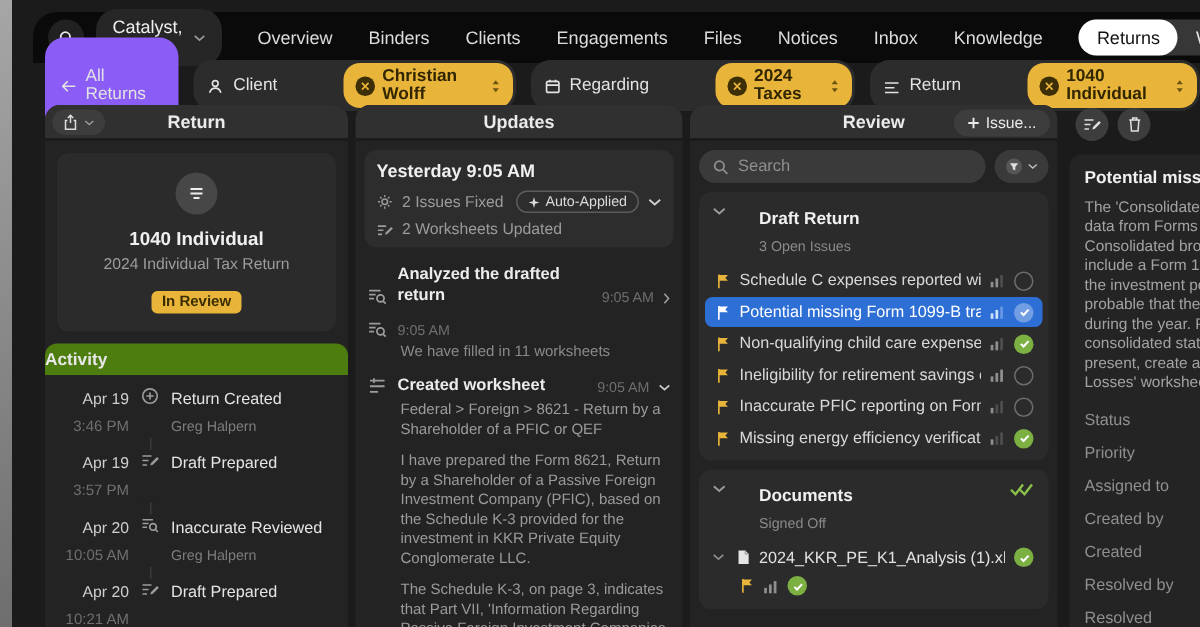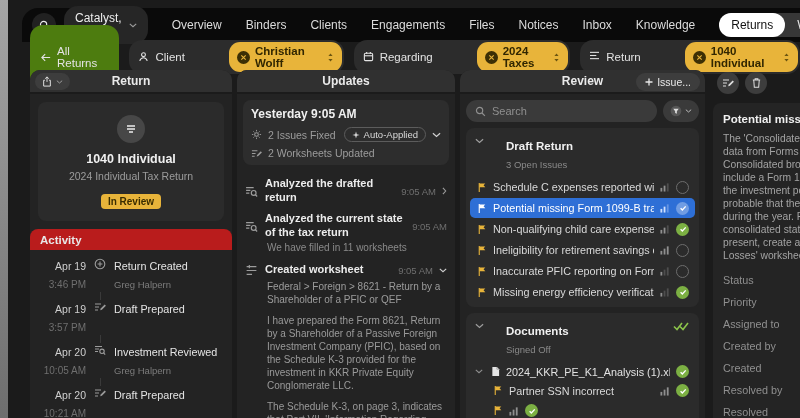--- a/index.html
+++ b/index.html
@@ -21,24 +21,24 @@
   .nav-items { display:flex; align-items:center; gap:24px; margin-left:16px;
     font-size:12px; color:#dcdcdc; white-space:nowrap; }
   .nav-link { cursor:default; }
   .seg { display:flex; align-items:center; background:#373737; border-radius:14px; }
   .seg .active { background:#ffffff; color:#121212; border-radius:14px; padding:5px 12px; }
   .seg .plain { padding:5px 12px; color:#e6e6e6; }
 
   
   .filterbar { position:absolute; left:22px; top:46px; height:22px; display:flex;
     align-items:center; gap:10px; font-size:11.5px; }
-  .back-pill { display:flex; align-items:center; gap:6px; background:#4d7c0f;
+  .back-pill { display:flex; align-items:center; gap:6px; background:#8b5cf6;
     color:#e3e3e3; border-radius:13px; padding:20px 11px; }
   .fchip { display:flex; align-items:center; background:#2c2c2c; border-radius:13px; padding:2px; }
-  .fchip .flabel { display:flex; align-items:flex-start; gap:6px; color:#e3e3e3; padding:2px 8px 2px 7px; }
+  .fchip .flabel { display:flex; align-items:flex-end; gap:6px; color:#e3e3e3; padding:2px 8px 2px 7px; }
   .ypill { display:flex; align-items:center; gap:5px; background:#e8b43a; color:#312600;
     border-radius:11px; padding:3px 8px; font-weight:bold;margin-left:36px; }
   .ypill .xc { width:13px; height:13px; border-radius:50%; background:#3c2f05;
     display:flex; align-items:center; justify-content:center; color:#e8b43a; flex:none; }
 
   
   .col { position:absolute; top:70px; height:360px; background:#232323; border-radius:10px; overflow:hidden; }
   .col-header { height:24px; background:#303030; display:flex; align-items:center;
     justify-content:center; font-size:12px; font-weight:bold; color:#eaeaea; position:relative;
     border-bottom:2px solid #1b1b1b; }
@@ -51,22 +51,22 @@
   .export-btn { position:absolute; left:5px; top:3px; display:flex; align-items:center; gap:4px;
     background:#3d3d3d; border-radius:11px; padding:3px 7px; color:#dedede; }
   .info-card { margin:8px; background:#2b2b2b; border-radius:8px; padding:13px 8px 12px;
     text-align:center; }
   .info-icon { width:28px; height:28px; border-radius:50%; background:#474747; color:#eee;
     display:flex; align-items:center; justify-content:center; margin:0 auto 9px; }
   .info-title { font-size:12.5px; font-weight:bold; color:#f0f0f0; margin-bottom:4px; }
   .info-sub { font-size:10.5px; color:#9c9c9c; margin-bottom:9px; }
   .badge-yellow { display:inline-block; background:#e8b43a; color:#3a2d00; font-size:10px;
     font-weight:bold; border-radius:4px; padding:2px 7px; }
-  .activity-head { height:21px; background:#b91c1c; display:flex; align-items:center;
-    padding-left:10px; font-size:11.5px; font-weight:bold; color:#e8e8e8; border-radius:8px 8px 0 0;
+  .activity-head { height:21px; background:#4d7c0f; display:flex; align-items:center;
+    font-size:11.5px; font-weight:bold; color:#e8e8e8; border-radius:8px 8px 0 0;
     margin:2px 0 4px; }
   .act-rows { position:relative; padding:2px 6px 0 8px; }
   .act-rows::before { content:""; position:absolute; left:70px; top:14px; bottom:0;
     width:1px; background:#3a3a3a; }
   .act-row { display:flex; margin-bottom:7px; position:relative; }
   .act-when { width:48px; text-align:right; flex:none; }
   .act-date { font-size:10.5px; color:#cfcfcf; line-height:12px; }
   .act-time { font-size:10px; color:#6f6f6f; line-height:11px; }
   .act-ic { width:28px; flex:none; display:flex; justify-content:center; color:#9c9c9c;
     padding-top:1px; z-index:1; }
@@ -75,21 +75,21 @@
   .act-title { font-size:10.8px; color:#e4e4e4; line-height:12.5px;text-align:right; }
   .act-person { font-size:9.5px; color:#7d7d7d; line-height:12px; }
 
   
   .upd-group { margin:6px; background:#2d2d2d; border-radius:8px; padding:7px 8px 6px; }
   .upd-heading { font-size:12px; font-weight:bold; color:#f0f0f0; margin-bottom:6px; }
   .upd-line { display:flex; align-items:center; gap:6px; font-size:10.5px; color:#9c9c9c;
     margin-bottom:5px; }
   .auto-badge { margin-left:auto; display:flex; align-items:center; gap:4px;
     border:1px solid #5c5c5c; border-radius:10px; padding:1px 7px; font-size:9.5px; color:#dadada; }
-  .upd-item { display:flex; align-items:center; gap:7px; padding:6px 8px 2px; }
+  .upd-item { display:flex; align-items:flex-end; gap:7px; padding:6px 8px 2px; }
   .upd-ic { flex:none; color:#9c9c9c; padding-top:1px; }
   .upd-tt { font-size:11px; font-weight:bold; color:#ececec; line-height:13.5px; flex:1; }
   .upd-time { font-size:9.5px; color:#6f6f6f; flex:none; padding-top:1px; display:flex; gap:6px; align-items:center;}
   .upd-note { font-size:10px; color:#8a8a8a; padding:1px 8px 4px 30px; }
   .upd-path { font-size:10px; color:#9c9c9c; line-height:12.5px; padding:2px 8px 0 30px; }
   .upd-para { font-size:10px; color:#9a9a9a; line-height:13px; padding:8px 10px 0 30px; }
 
   
   .issue-btn { position:absolute; right:5px; top:3px; display:flex; align-items:center; gap:4px;
     background:#3d3d3d; border-radius:11px; padding:3px 9px; font-size:10.5px; font-weight:normal;
@@ -336,21 +336,21 @@
         <span class="act-when"><span class="act-date">Apr 20</span><br><span class="act-time">10:05 AM</span></span>
         <span class="act-ic">
             <span>
               <svg width="12" height="12" viewBox="0 0 12 12">
                 <path d="M1 2.5h7M1 5h4M1 7.5h3" stroke="currentColor" stroke-width="1.1" fill="none"></path>
                 <circle cx="8" cy="7.3" r="2.2" fill="none" stroke="currentColor" stroke-width="1.1"></circle>
                 <line x1="9.6" y1="9" x2="11.2" y2="10.6" stroke="currentColor" stroke-width="1.1"></line>
               </svg>
             </span>
           </span>
-        <span class="act-body"><span class="act-title">Investment Reviewed</span><br><span class="act-person">Greg Halpern</span></span>
+        <span class="act-body"><span class="act-title">Inaccurate Reviewed</span><br><span class="act-person">Greg Halpern</span></span>
       </div>
       <div class="act-row">
         <span class="act-when"><span class="act-date">Apr 20</span><br><span class="act-time">10:21 AM</span></span>
         <span class="act-ic">
             <span>
               <svg width="12" height="12" viewBox="0 0 12 12">
                 <path d="M1 3h6M1 6h4M1 9h3" stroke="currentColor" stroke-width="1.1" fill="none"></path>
                 <path d="M6.2 9.3l.5-1.7 4-4 1.2 1.2-4 4z" fill="currentColor"></path>
               </svg>
             </span>
@@ -421,21 +421,20 @@
     </div>
 
     <div class="upd-item">
       <span class="upd-ic">
           <svg width="13" height="13" viewBox="0 0 12 12">
             <path d="M1 2.5h7M1 5h4M1 7.5h3" stroke="currentColor" stroke-width="1.1" fill="none"></path>
             <circle cx="8" cy="7.3" r="2.2" fill="none" stroke="currentColor" stroke-width="1.1"></circle>
             <line x1="9.6" y1="9" x2="11.2" y2="10.6" stroke="currentColor" stroke-width="1.1"></line>
           </svg>
         </span>
-      <span class="upd-tt">Analyzed the current state of the tax return</span>
       <span class="upd-time">
           <span>9:05 AM</span>
         </span>
     </div>
     <div class="upd-note">We have filled in 11 worksheets</div>
 
     <div class="upd-item">
       <span class="upd-ic">
           <svg width="13" height="13" viewBox="0 0 12 12">
             <path d="M1.5 2.5h9M1.5 6h9M1.5 9.5h5" stroke="currentColor" stroke-width="1.1" fill="none"></path>
@@ -650,41 +649,20 @@
               <path d="M1 1l4 3.5L9 1" fill="none" stroke="currentColor" stroke-width="1.4"></path>
             </svg>
           </span>
         <span class="doc-ic">
             <svg width="9" height="11" viewBox="0 0 10 12">
               <path d="M1.5 1h5l2.5 2.5V11h-7.5z" fill="#e5e5e5"></path>
               <path d="M6.5 1v2.5H9" fill="none" stroke="#9a9a9a" stroke-width="0.8"></path>
             </svg>
           </span>
         <span class="doc-name">2024_KKR_PE_K1_Analysis (1).xlsx</span>
-        <span class="st st-done">
-            <svg width="8" height="8" viewBox="0 0 10 10">
-              <path d="M2 5.3l2.2 2.2L8.4 3" fill="none" stroke="currentColor" stroke-width="1.7"></path>
-            </svg>
-          </span>
-      </div>
-      <div class="rev-row sub-issue">
-        <span class="flag">
-            <svg width="10" height="11" viewBox="0 0 10 12">
-              <line x1="2" y1="1" x2="2" y2="11" stroke="currentColor" stroke-width="1.2"></line>
-              <path d="M2 1.5h6.6l-1.9 2.1 1.9 2.1H2z" fill="currentColor"></path>
-            </svg>
-          </span>
-        <span class="txt">Partner SSN incorrect</span>
-        <span class="bars">
-            <svg width="10" height="10" viewBox="0 0 11 10">
-              <rect x="0.5" y="6" width="2" height="4" fill="currentColor"></rect>
-              <rect x="4" y="3.5" width="2" height="6.5" fill="currentColor"></rect>
-              <rect x="7.5" y="1" width="2" height="9" fill="currentColor"></rect>
-            </svg>
-          </span>
         <span class="st st-done">
             <svg width="8" height="8" viewBox="0 0 10 10">
               <path d="M2 5.3l2.2 2.2L8.4 3" fill="none" stroke="currentColor" stroke-width="1.7"></path>
             </svg>
           </span>
       </div>
       <div class="rev-row sub-issue">
         <span class="flag">
             <svg width="10" height="11" viewBox="0 0 10 12">
               <line x1="2" y1="1" x2="2" y2="11" stroke="currentColor" stroke-width="1.2"></line>

